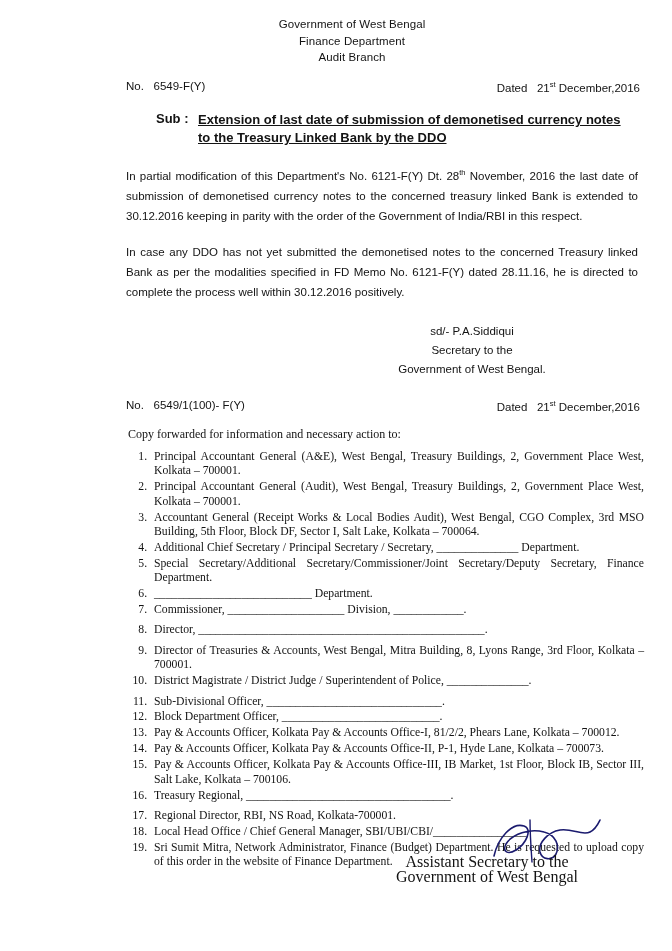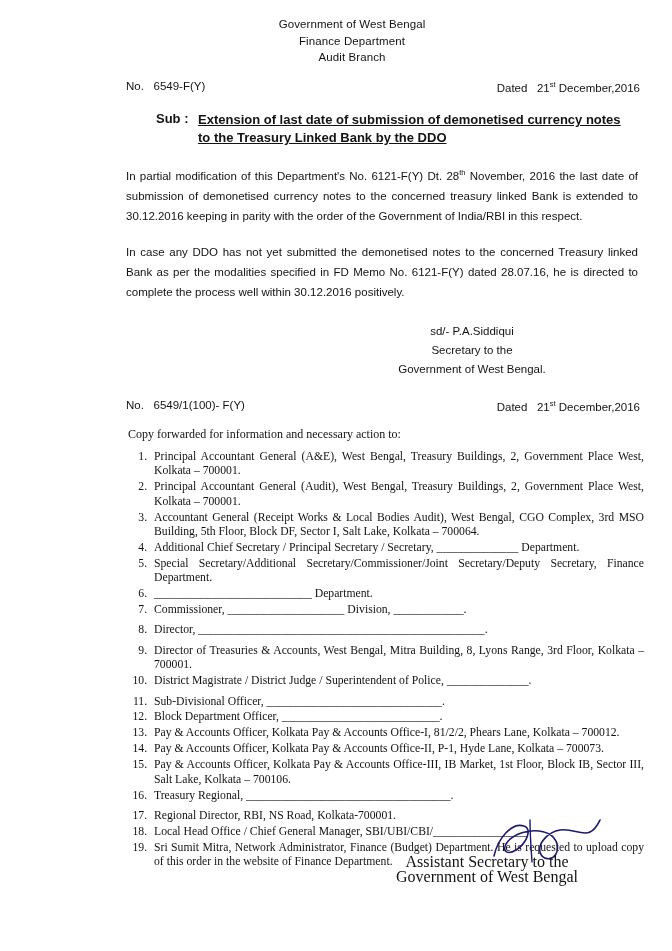--- a/index.html
+++ b/index.html
@@ -138,21 +138,21 @@
     <span class="memo-date"><span>Dated   21</span><sup>st</sup><span> December,2016</span></span>
   </div>
 
   <div class="subject">
     <span class="sub-label">Sub :</span>
     <span class="sub-text">Extension of last date of submission of demonetised currency notes to the Treasury Linked Bank by the DDO</span>
   </div>
 
   <div class="para"><span>In partial modification of this Department's No. 6121-F(Y) Dt. 28</span><sup>th</sup><span> November, 2016 the last date of submission of demonetised currency notes to the concerned treasury linked Bank is extended to 30.12.2016  keeping in parity with the order of the Government of India/RBI in this respect.</span></div>
 
-  <div class="para">In case any DDO has not yet submitted the demonetised notes to the concerned Treasury linked Bank as per the modalities specified in FD Memo No. 6121-F(Y) dated 28.07.16, he is directed to complete the process well within 30.12.2016 positively.</div>
+  <div class="para">In case any DDO has not yet submitted the demonetised notes to the concerned Treasury linked Bank as per the modalities specified in FD Memo No. 6121-F(Y) dated 28.11.16, he is directed to complete the process well within 30.12.2016 positively.</div>
 
   <div class="sign-block">
     <div>sd/- P.A.Siddiqui</div>
     <div>Secretary to the</div>
     <div>Government of West Bengal.</div>
   </div>
 
   <div class="memo-line2">
     <span class="memo-no">No.   6549/1(100)- F(Y)</span>
     <span class="memo-date"><span>Dated   21</span><sup>st</sup><span> December,2016</span></span>

